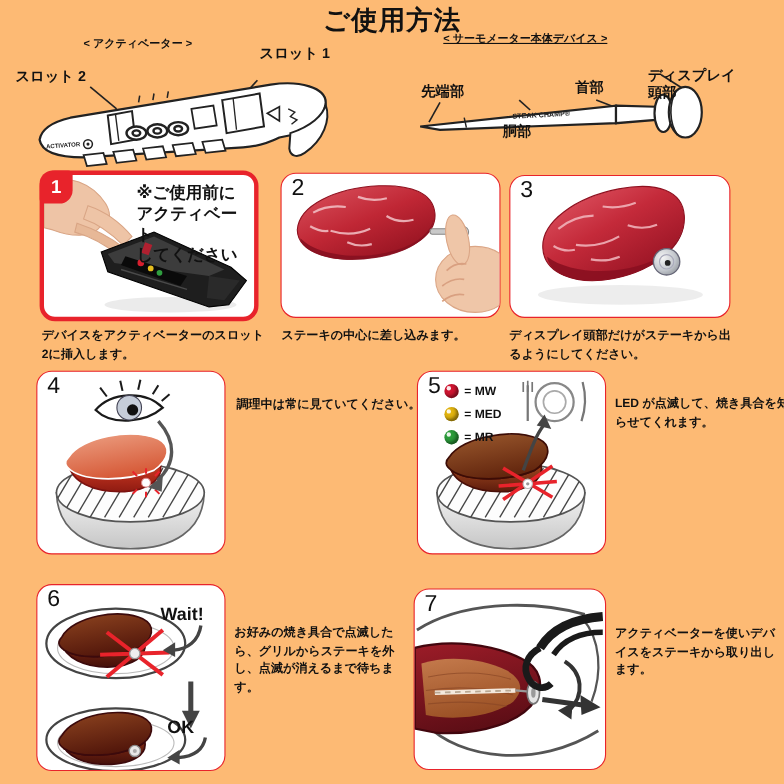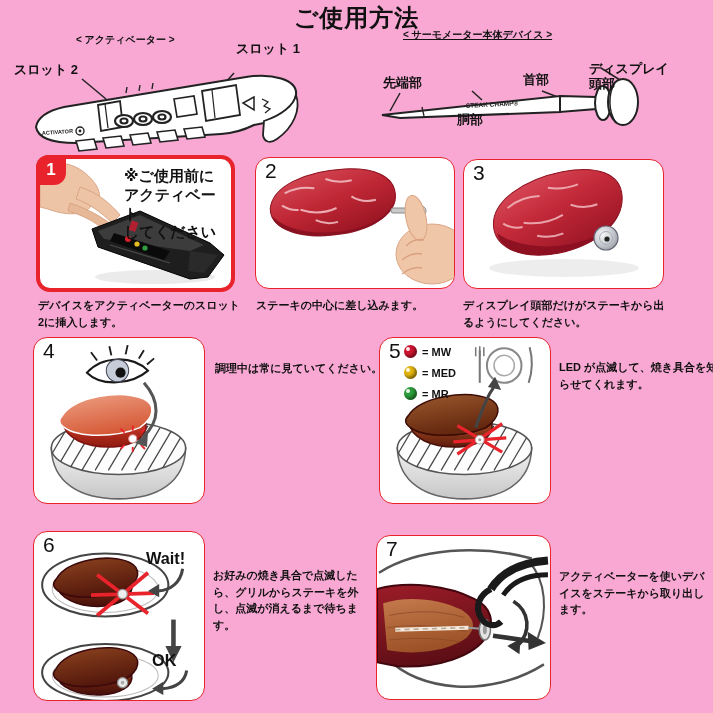--- a/index.html
+++ b/index.html
@@ -1,33 +1,33 @@
 <!DOCTYPE html>
 <html style="--red: #e8232b;"><head>
 <meta charset="utf-8">
 <style>
   html,body{margin:0;padding:0;background:#fff;}
-  .page{position:relative;width:713px;height:713px;background:#f9a8d4;overflow:hidden;
+  .page{position:relative;width:713px;height:713px;background:#fdba74;overflow:hidden;
         font-family:"Liberation Sans","DejaVu Sans",sans-serif;color:#111;}
   .abs{position:absolute;}
   .title{position:absolute;top:2px;left:0;width:713px;text-align:center;
          font-size:24px;font-weight:bold;letter-spacing:1px;}
   .heading{position:absolute;font-size:10px;font-weight:bold;white-space:nowrap;}
   .lbl{position:absolute;font-size:13px;font-weight:bold;line-height:1.15;}
   .stepbox{position:absolute;background:#fff;border:1.6px solid var(--red,#e8232b);border-radius:14px;}
   .stepbox.thick{border-width:4px;}
   .step-num{position:absolute;top:1px;left:9px;font-size:21px;font-weight:400;z-index:3;}
   .badge{position:absolute;top:-4px;left:-4px;width:30px;height:30px;background:var(--red,#e8232b);
          color:#fff;font-weight:bold;font-size:17px;display:flex;align-items:center;
          justify-content:center;border-radius:12px 4px 12px 4px;z-index:3;}
   .caption{position:absolute;font-size:11px;font-weight:700;line-height:1.5;}
   .note{position:absolute;font-size:15px;font-weight:bold;line-height:1.25;white-space:pre-line;z-index:3;}
   .boxsvg{position:absolute;left:0;top:0;width:100%;height:100%;}
   .legend{position:absolute;left:24px;top:3px;z-index:3;}
-  .legend-row{display:flex;align-items:center;height:21px;}
+  .legend-row{display:flex;align-items:flex-end;height:21px;}
   .led{width:13px;height:13px;border-radius:50%;margin-right:5px;box-shadow:inset -2px -2px 3px rgba(0,0,0,.45);position:relative;}
   .led:after{content:"";position:absolute;left:2px;top:2px;width:4px;height:4px;border-radius:50%;background:rgba(255,255,255,.9);}
   .legend-label{font-size:11px;font-weight:bold;}
 </style>
 </head>
 <body>
 
 <div class="page">
 
   <div class="title">ご使用方法</div>

